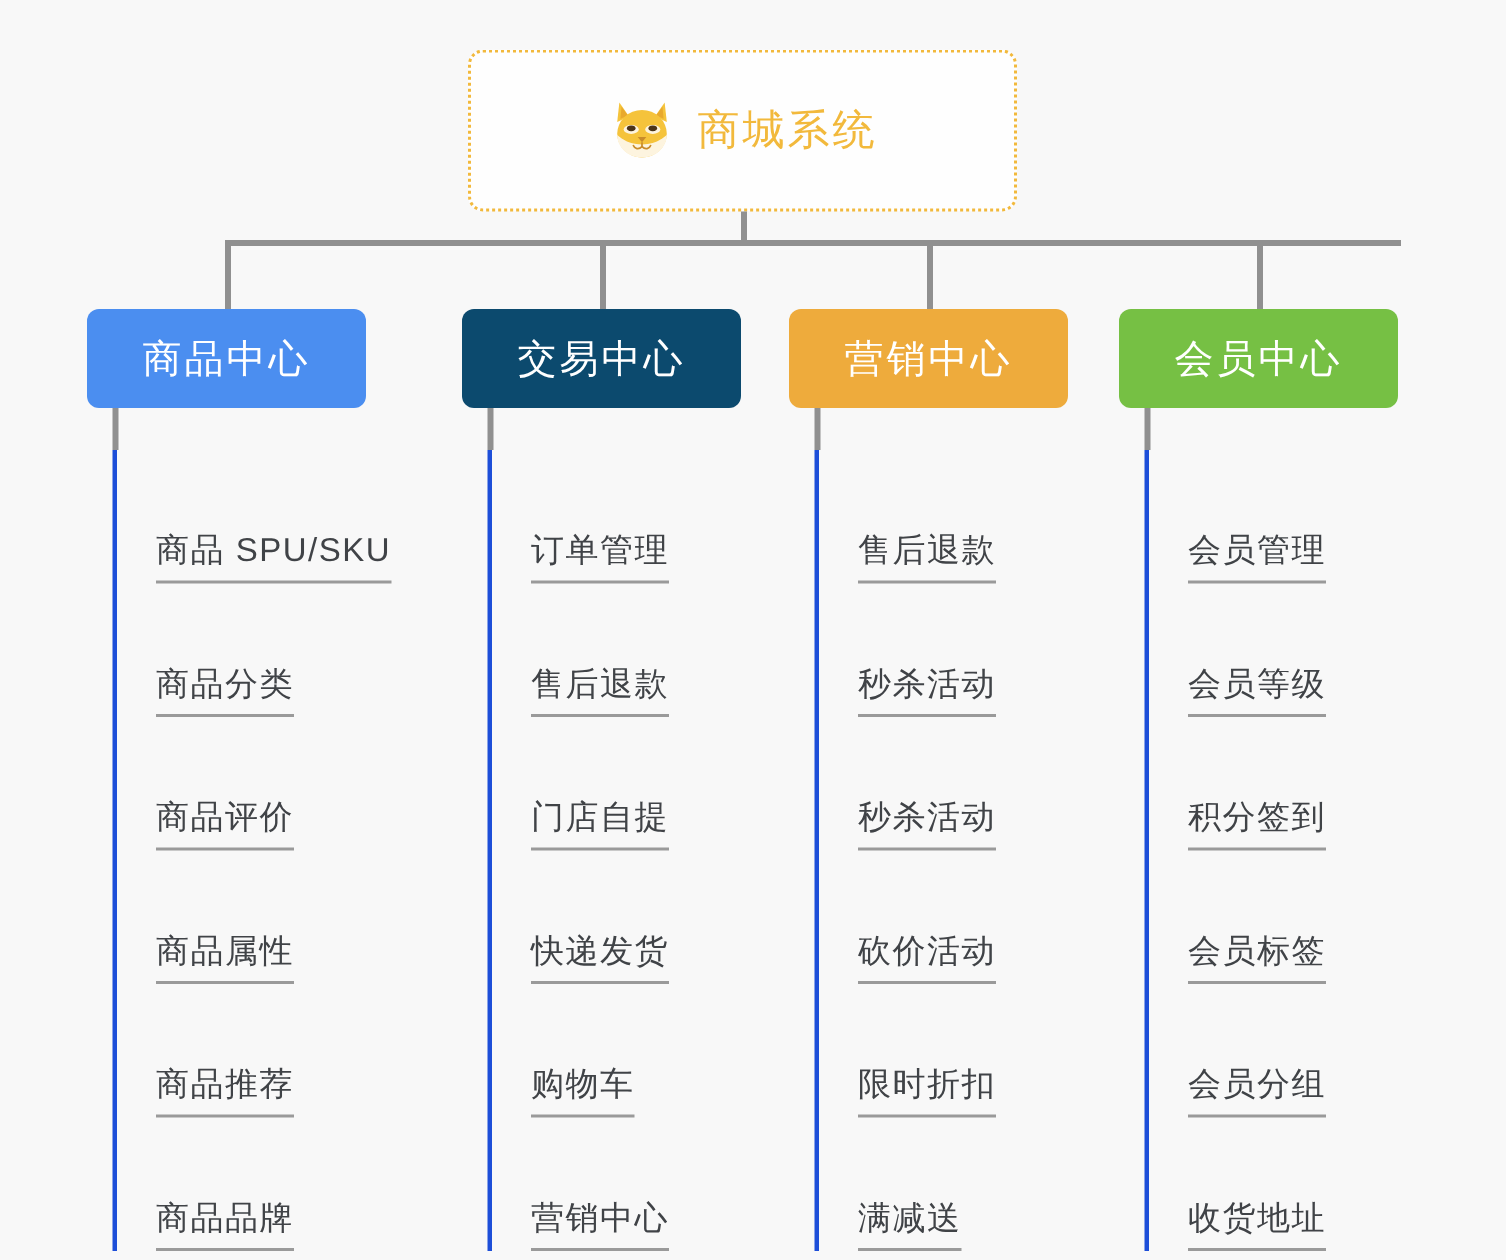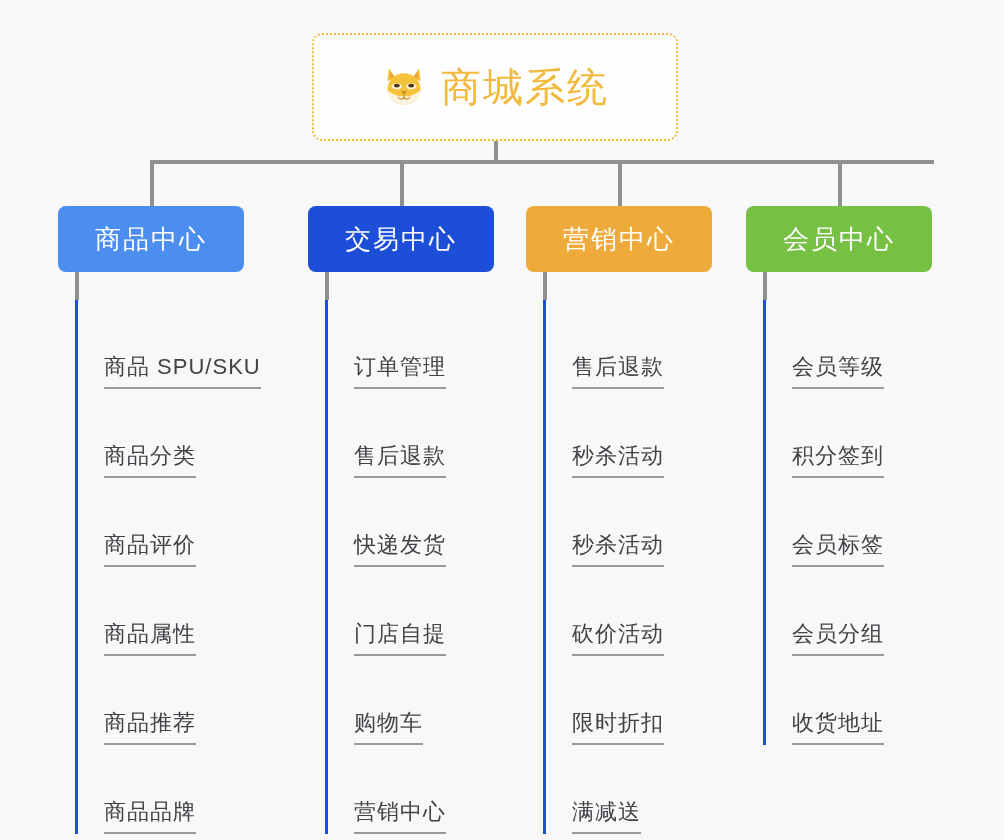--- a/index.html
+++ b/index.html
@@ -29,21 +29,21 @@
     box-sizing: border-box;
     background: #fefefe;
     border: 2px dotted #f2b93c;
     border-radius: 10px;
     display: flex;
     align-items: center;
     justify-content: center;
     gap: 14px;
   }
   .root-label {
-    font-size: 40px;
+    font-size: 28px;
     color: #f2b93c;
     letter-spacing: 2px;
     line-height: 1;
     white-space: nowrap;
   }
   .dog-icon {
     width: 46px;
     height: 46px;
     position: relative;
     flex: 0 0 auto;
@@ -80,21 +80,21 @@
     border-radius: 8px;
     display: flex;
     align-items: center;
     justify-content: center;
     color: #ffffff;
     font-size: 26px;
     letter-spacing: 2px;
     box-sizing: border-box;
   }
   .column.c0 .cat-header { background: #4b8ef0; }
-  .column.c1 .cat-header { background: #1d4ed8; text-align: right; }
+  .column.c1 .cat-header { background: #0c4a6e; text-align: right; }
   .column.c2 .cat-header { background: #eeab3c; justify-content: center; }
   .column.c3 .cat-header { background: #76c044; }
 
   
   .cat-stem {
     position: absolute;
     top: 66px;
     left: 17px;
     width: 4px;
     height: 28px;
@@ -194,26 +194,26 @@
     </div>
     <div class="cat-stem"></div>
     <div class="leaf-list">
       <div class="leaf-item">
           <span class="leaf-label">订单管理</span>
         </div>
       <div class="leaf-item">
           <span class="leaf-label">售后退款</span>
         </div>
       <div class="leaf-item">
+          <span class="leaf-label">门店自提</span>
+        </div>
+      <div class="leaf-item">
           <span class="leaf-label">快递发货</span>
         </div>
       <div class="leaf-item">
-          <span class="leaf-label">门店自提</span>
-        </div>
-      <div class="leaf-item">
           <span class="leaf-label">购物车</span>
         </div>
       <div class="leaf-item">
           <span class="leaf-label">营销中心</span>
         </div>
     </div>
   </div>
 
   <div class="column c2">
     <div class="cat-header">
@@ -242,20 +242,23 @@
     </div>
   </div>
 
   <div class="column c3">
     <div class="cat-header">
       <span>会员中心</span>
     </div>
     <div class="cat-stem"></div>
     <div class="leaf-list">
       <div class="leaf-item">
+          <span class="leaf-label">会员管理</span>
+        </div>
+      <div class="leaf-item">
           <span class="leaf-label">会员等级</span>
         </div>
       <div class="leaf-item">
           <span class="leaf-label">积分签到</span>
         </div>
       <div class="leaf-item">
           <span class="leaf-label">会员标签</span>
         </div>
       <div class="leaf-item">
           <span class="leaf-label">会员分组</span>

